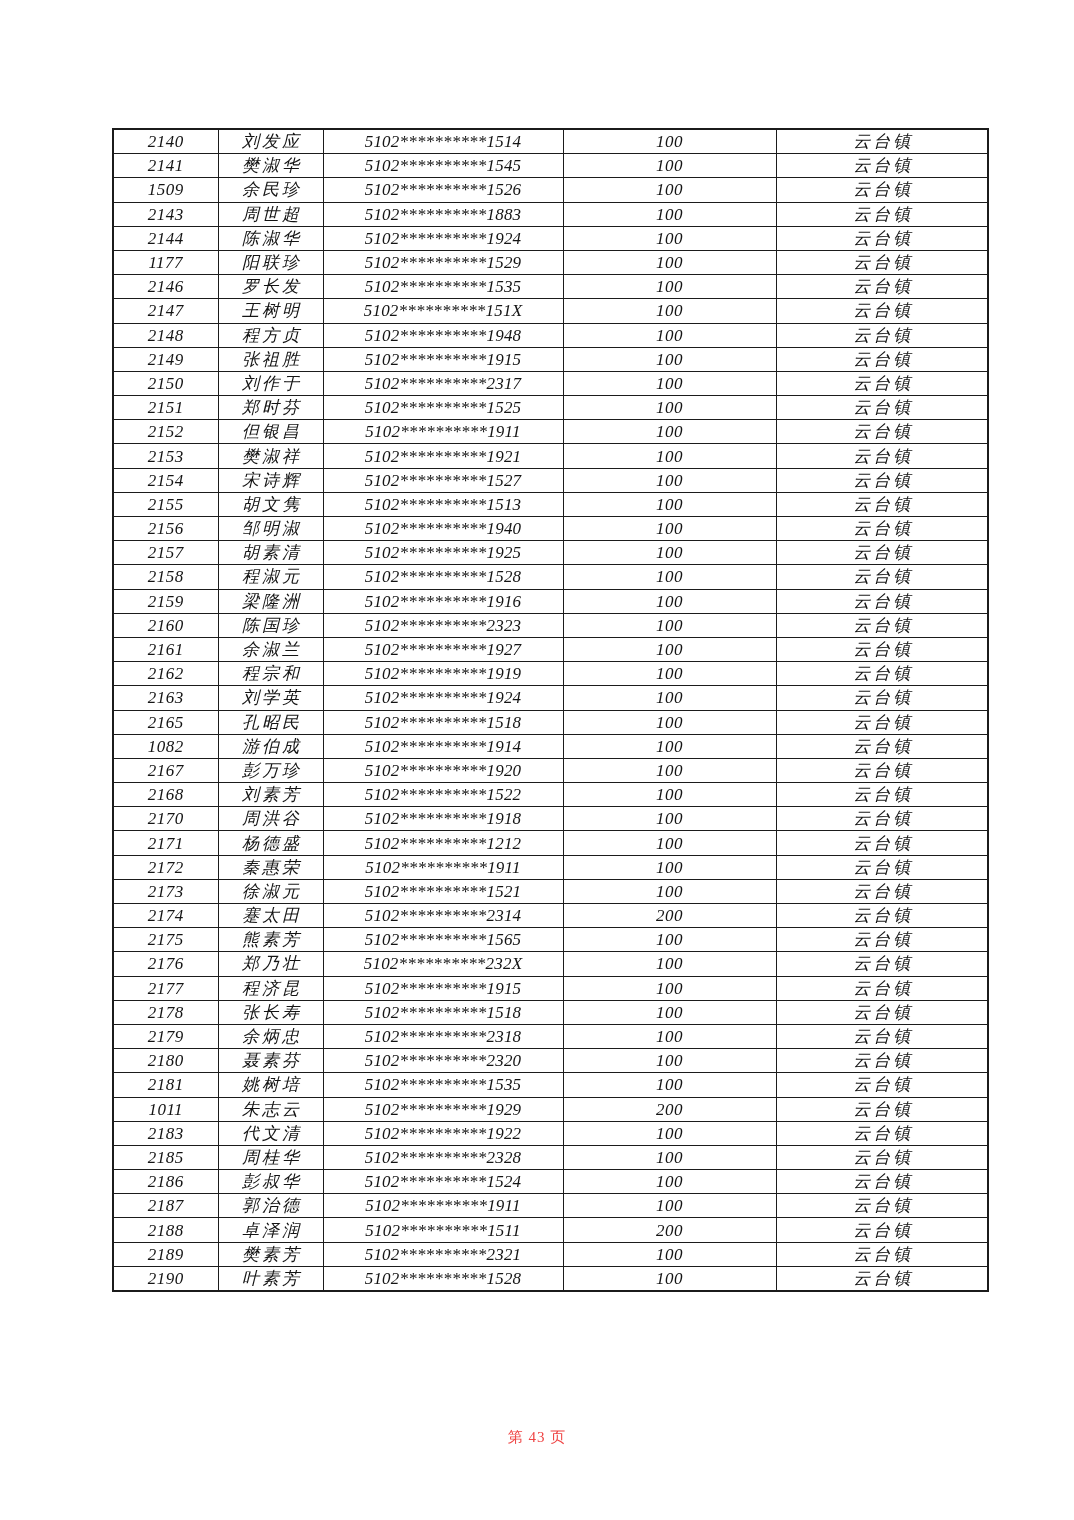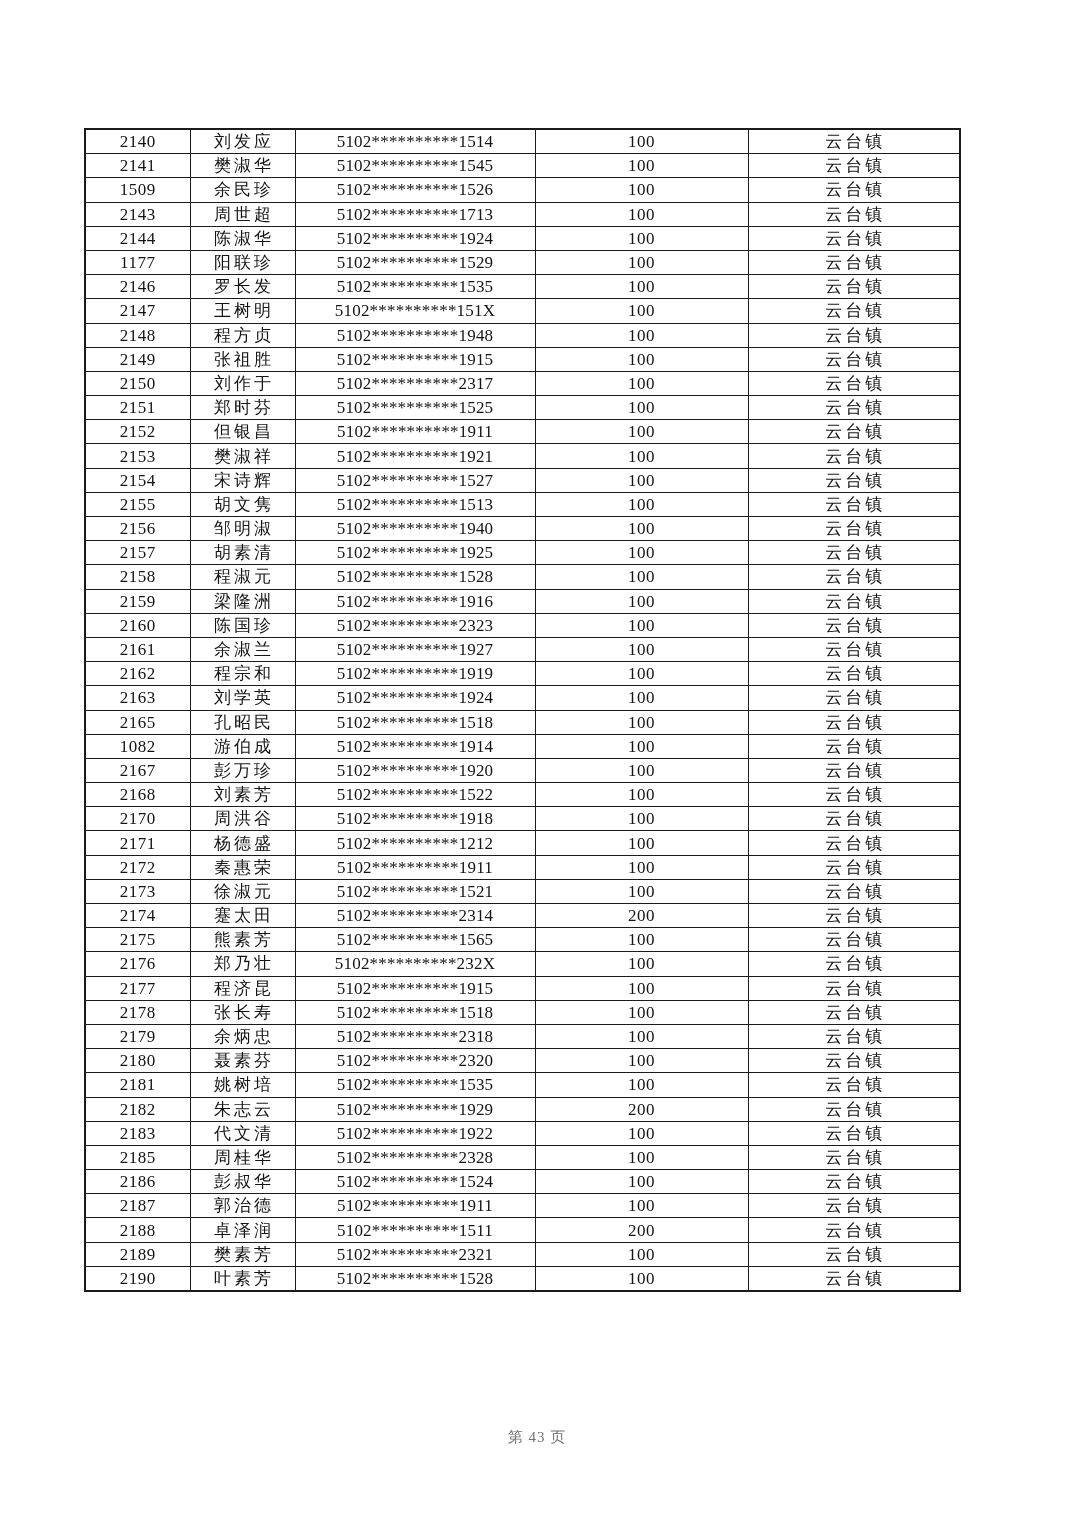--- a/index.html
+++ b/index.html
@@ -14,26 +14,27 @@
     overflow: hidden;
     font-family: "Liberation Serif", "DejaVu Serif", serif;
     color: #141414;
   }
   .page {
     position: absolute;
     inset: 0;
   }
   table.doc-table {
     position: absolute;
-    left: 84px;
+    left: 112px;
     top: 128px;
     width: 875px;
     border-collapse: collapse;
     table-layout: fixed;
     border: 2px solid #1b1b1b;
+    font-style: italic;
   }
   table.doc-table td {
     border: 1.5px solid #1b1b1b;
     height: 23.2px;
     padding: 0;
     text-align: center;
     vertical-align: middle;
     font-size: 17px;
     line-height: 1;
     white-space: nowrap;
@@ -54,21 +55,21 @@
     text-indent: 3px; 
   }
   .page-footer {
     position: absolute;
     top: 1428px;
     left: 0;
     width: 100%;
     text-align: center;
     font-size: 15px;
     letter-spacing: 1px;
-    color: #737373;
+    color: #ef4444;
   }
 </style>
 </head>
 <body>
 
 <div class="page">
 
   <table class="doc-table">
     <colgroup>
       <col style="width:105px">
@@ -95,21 +96,21 @@
         <tr>
           <td class="col-no">1509</td>
           <td class="col-name">余民珍</td>
           <td class="col-id">5102**********1526</td>
           <td class="col-amount">100</td>
           <td class="col-town">云台镇</td>
         </tr>
         <tr>
           <td class="col-no">2143</td>
           <td class="col-name">周世超</td>
-          <td class="col-id">5102**********1713</td>
+          <td class="col-id">5102**********1883</td>
           <td class="col-amount">100</td>
           <td class="col-town">云台镇</td>
         </tr>
         <tr>
           <td class="col-no">2144</td>
           <td class="col-name">陈淑华</td>
           <td class="col-id">5102**********1924</td>
           <td class="col-amount">100</td>
           <td class="col-town">云台镇</td>
         </tr>
@@ -352,21 +353,21 @@
           <td class="col-town">云台镇</td>
         </tr>
         <tr>
           <td class="col-no">2181</td>
           <td class="col-name">姚树培</td>
           <td class="col-id">5102**********1535</td>
           <td class="col-amount">100</td>
           <td class="col-town">云台镇</td>
         </tr>
         <tr>
-          <td class="col-no">2182</td>
+          <td class="col-no">1011</td>
           <td class="col-name">朱志云</td>
           <td class="col-id">5102**********1929</td>
           <td class="col-amount">200</td>
           <td class="col-town">云台镇</td>
         </tr>
         <tr>
           <td class="col-no">2183</td>
           <td class="col-name">代文清</td>
           <td class="col-id">5102**********1922</td>
           <td class="col-amount">100</td>

